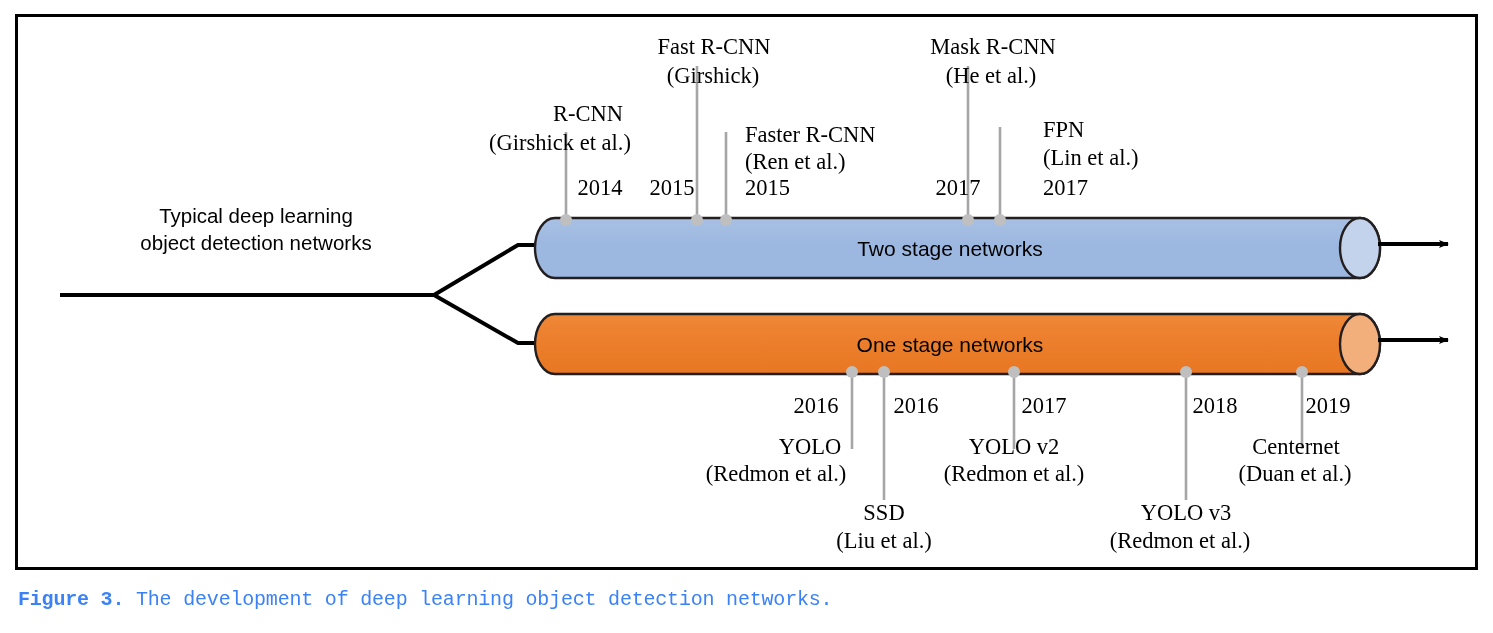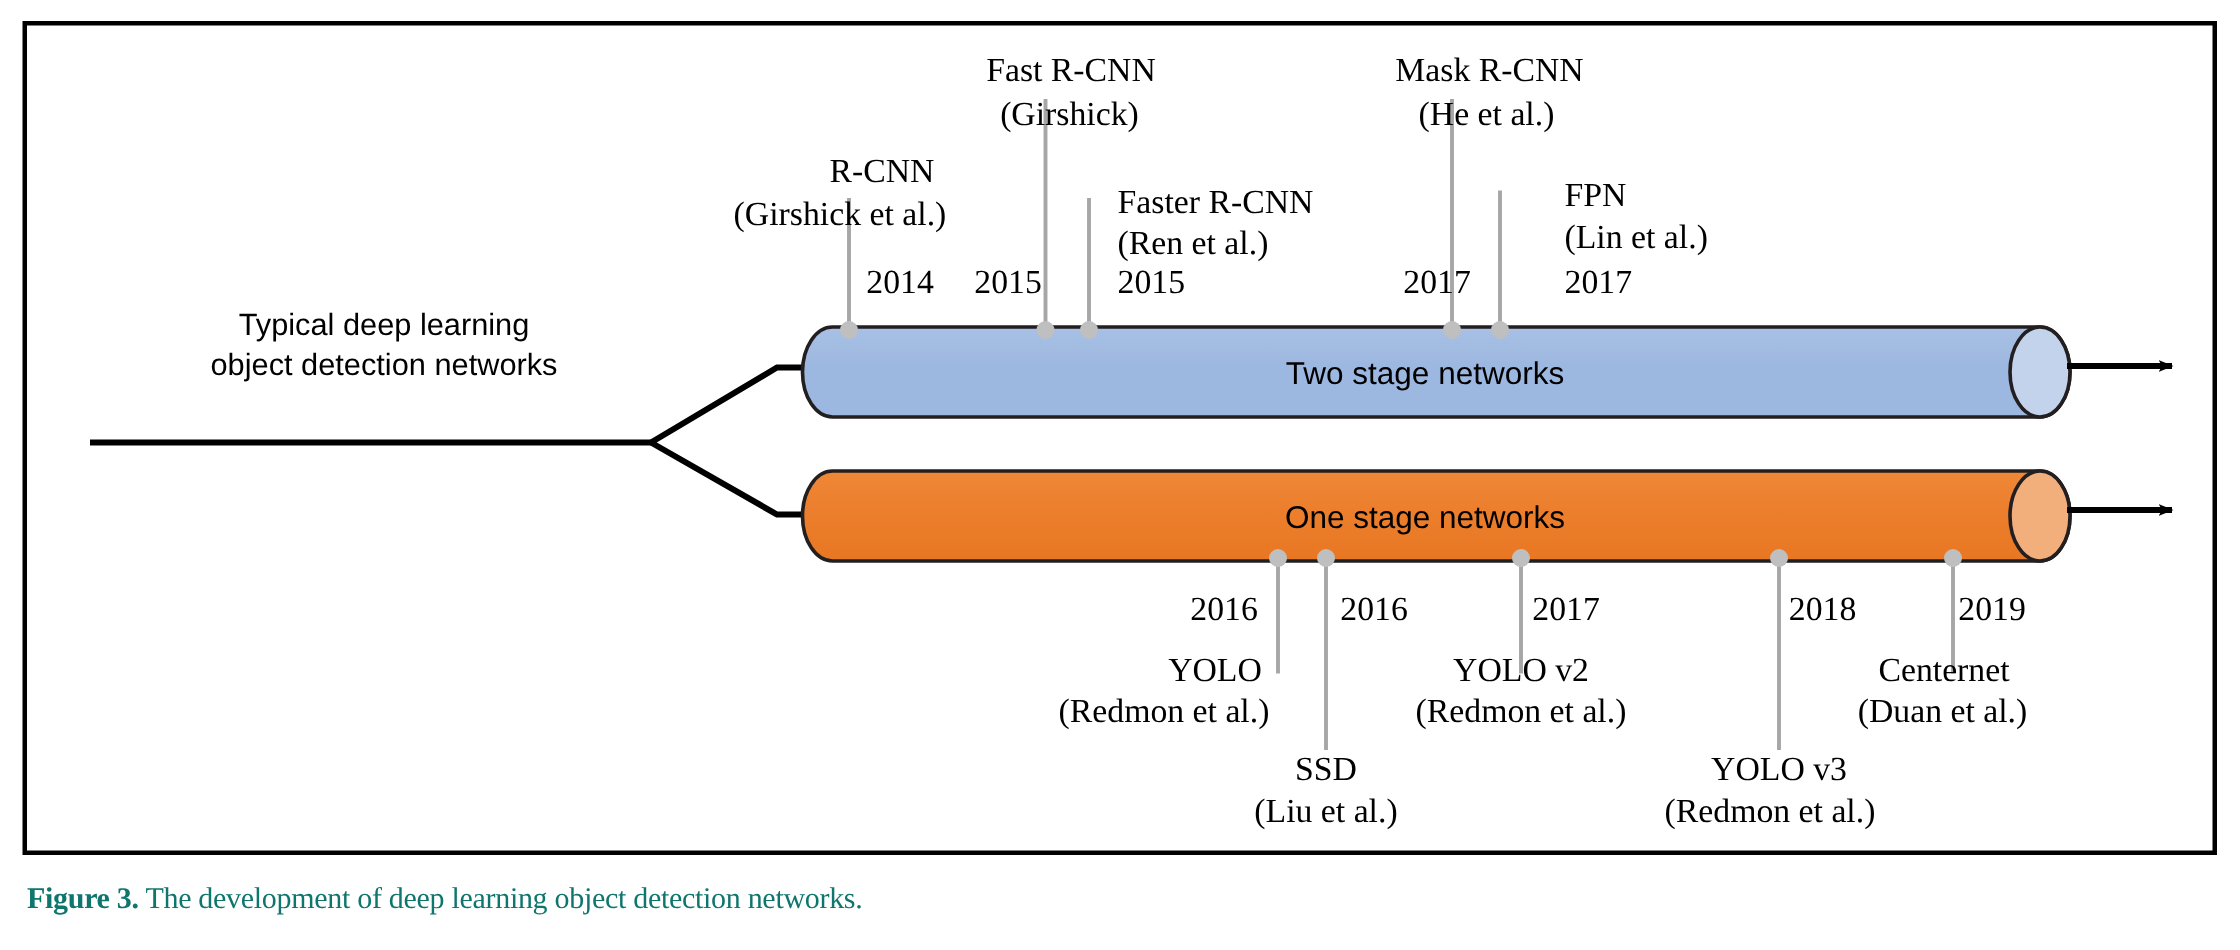--- a/index.html
+++ b/index.html
@@ -33,23 +33,23 @@
   #diagram-svg {
     position: absolute;
     left: 0; top: 0;
     width: 1493px;
     height: 575px;
   }
   .caption {
     position: absolute;
     left: 18px;
     top: 588px;
-    font-family: Liberation Serif, serif;
+    font-family: Liberation Mono, monospace;
     font-size: 20px;
-    color: #0f766e;
+    color: #3b82f6;
     letter-spacing: -0.2px;
     white-space: nowrap;
   }
   .caption b { font-weight: bold; }
   .ser { font-family: "Liberation Serif", serif; }
   .sans { font-family: "Liberation Sans", sans-serif; }
 </style>
 </head>
 <body>
 

